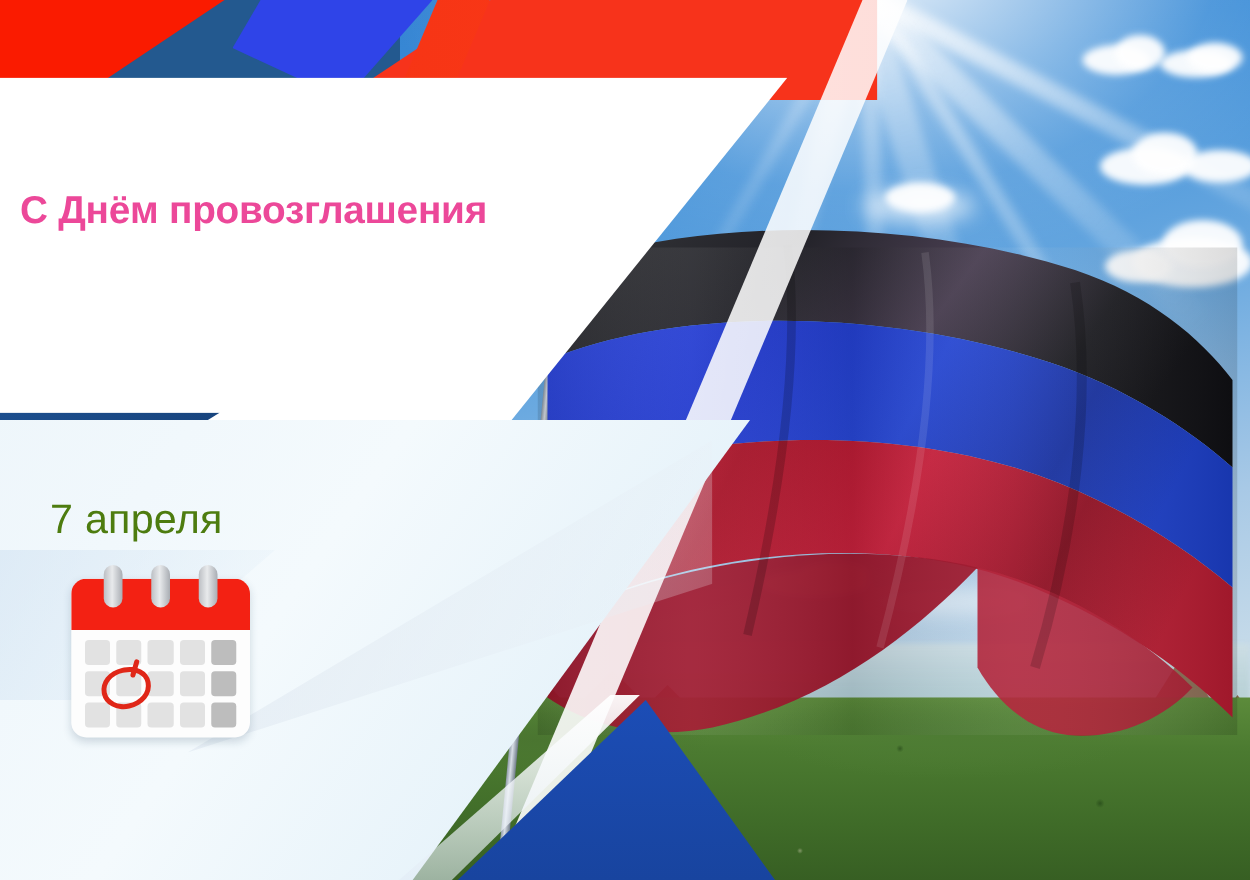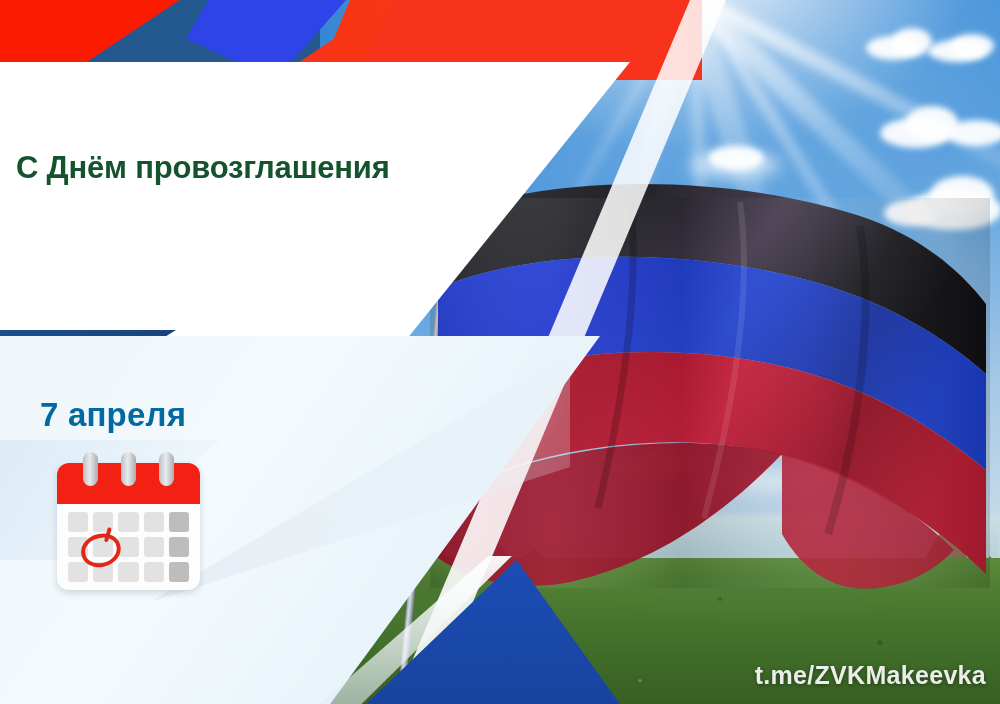--- a/index.html
+++ b/index.html
@@ -118,28 +118,28 @@
   }
   .bluetri-edge{
     position:absolute;left:150px;top:556px;width:470px;height:148px;
     background:linear-gradient(to bottom,rgba(255,255,255,.95),rgba(225,235,245,.6));
     clip-path:polygon(77% 0, 45% 100%, 36% 100%, 72% 0);
   }
 
   
   .headline{
     position:absolute;left:16px;top:148px;width:480px;
-    color:#14532d;font-weight:bold;font-size:31px;line-height:1.30;
+    color:#ec4899;font-weight:bold;font-size:31px;line-height:1.30;
     letter-spacing:-.2px;
   }
   .headline .ln{display:block;white-space:nowrap;}
 
   .datetext{
     position:absolute;left:40px;top:396px;
-    color:#0369a1;font-weight:bold;font-size:33px;letter-spacing:.2px;
+    color:#4d7c0f;font-weight:normal;font-size:33px;letter-spacing:.2px;
   }
 
   
   .calendar{position:absolute;left:57px;top:452px;width:143px;height:138px;}
   .cal-ring{position:absolute;top:0;width:15px;height:34px;border-radius:8px;
     background:linear-gradient(to right,#bcbfc4,#e8eaec 45%,#a9adb3);z-index:3;}
   .cal-body{position:absolute;left:0;top:11px;width:143px;height:127px;border-radius:12px;
     background:#fdfdfd;box-shadow:0 3px 7px rgba(30,60,90,.18);overflow:hidden;}
   .cal-head{position:absolute;left:0;top:0;width:100%;height:41px;background:#f32113;}
   .cal-grid{position:absolute;left:11px;top:49px;width:121px;display:grid;
@@ -323,15 +323,14 @@
         <div class="cal-cell"></div>
         <div class="cal-cell"></div>
         <div class="cal-cell"></div>
         <div class="cal-cell"></div>
         <div class="cal-cell we"></div>
       </div>
       <div class="cal-mark"></div>
     </div>
   </div>
 
-  <div class="watermark">t.me/ZVKMakeevka</div>
 
 </div>
 
 </body></html>

